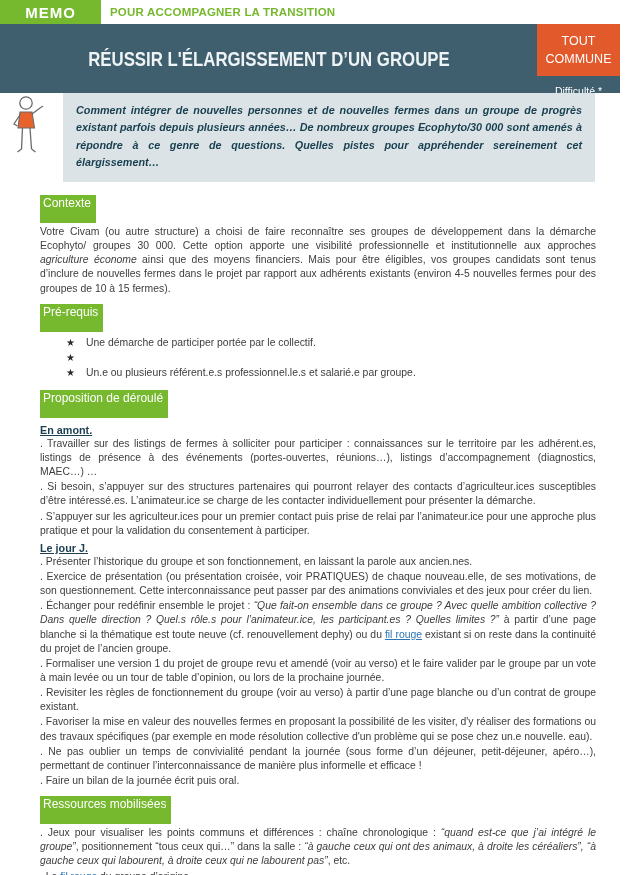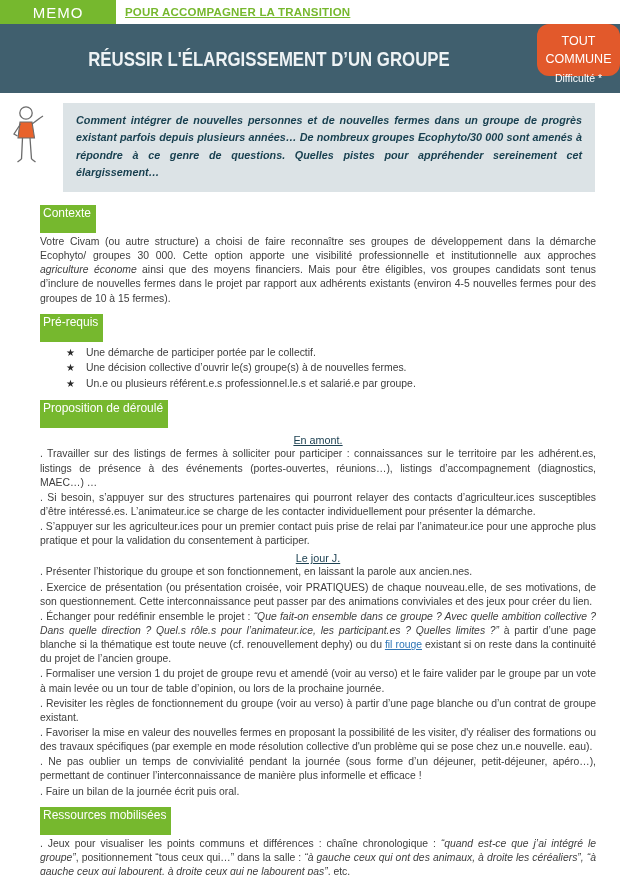--- a/index.html
+++ b/index.html
@@ -1,50 +1,50 @@
 <!DOCTYPE html>
 <html><head>
 <meta charset="utf-8">
 <style>
   html,body{margin:0;padding:0;background:#fff;}
   .page{width:633px;height:875px;position:relative;overflow:hidden;background:#fff;
         font-family:"Liberation Sans",sans-serif;}
   
   .topbar{display:flex;height:24px;}
-  .memo-box{width:116px;background:var(--green);color:#fff;font-weight:normal;font-size:15px;
+  .memo-box{width:101px;background:var(--green);color:#fff;font-weight:bold;font-size:15px;
             letter-spacing:1px;display:flex;align-items:center;justify-content:center;}
   .tagline{color:var(--green);font-weight:bold;font-size:11.5px;display:flex;align-items:center;
-           padding-left:9px;letter-spacing:.2px;text-decoration:underline;}
+           padding-left:9px;letter-spacing:.2px;}
   
   .banner{height:69px;background:var(--teal);margin-right:13px;position:relative;}
   .banner-title-wrap{position:absolute;left:0;top:0;bottom:0;right:83px;display:flex;
                      align-items:center;justify-content:center;}
   .banner-title{margin:0;color:#eef3f5;font-weight:bold;font-size:21px;white-space:nowrap;
                 transform:scaleX(.8);letter-spacing:0;}
   .badge{position:absolute;right:0;top:0;width:83px;height:52px;background:var(--orange);
          color:#fff;display:flex;flex-direction:column;align-items:center;justify-content:center;
-         font-size:12.5px;line-height:1.45;border-radius:12px;}
-  .difficulty{position:absolute;right:0;top:48px;width:83px;text-align:center;color:#fff;
+         font-size:12.5px;line-height:1.45;}
+  .difficulty{position:absolute;right:0;top:61px;width:83px;text-align:center;color:#fff;
               font-size:10.5px;}
   
-  .intro-row{position:relative;margin-top:10px;border-radius:27px;}
+  .intro-row{position:relative;border-radius:27px;}
   .mascot{position:absolute;left:7px;top:2px;width:40px;height:62px;}
   .intro-box{margin:0 38px 0 63px;background:var(--introbg);color:var(--introtx);
              font-weight:bold;font-style:italic;font-size:10.8px;line-height:1.62;
              text-align:justify;padding:9px 13px 10px 13px;}
   
   .content{margin:4px 37px 0 40px;}
   .sec-title{display:inline-block;background:var(--green);color:#fff;font-size:12px;
              padding:1px 5px 12px 3px;margin:7px 0 2px 0;line-height:1.25;}
   .sec-title:first-child{margin-top:9px;}
   .para{margin:0 0 1px 0;font-size:10.4px;line-height:1.36;color:var(--body);text-align:justify;}
   .it{font-style:italic;}
   .link{color:var(--link);text-decoration:underline;cursor:pointer;}
-  .subhead{color:var(--navy);font-weight:normal;text-decoration:underline;font-size:10.8px;
-           margin:4px 0 1px 0;text-align:center;}
+  .subhead{color:var(--navy);font-weight:bold;text-decoration:underline;font-size:10.8px;
+           margin:4px 0 1px 0;}
   .bullets{margin:1px 0 2px 0;}
   .bullet-row{display:flex;gap:11px;padding-left:26px;font-size:10.4px;line-height:1.5;
               color:var(--body);}
   .star{font-size:10px;color:#2b2b2b;flex:0 0 auto;}
 </style>
 </head>
 <body>
 
 <div class="page" style="--green: #76b82e; --teal: #405f6e; --orange: #e2592b; --link: #2e75b6; --body: #3d3d3d; --navy: #1d4152; --introbg: #dce3e6; --introtx: #173f4f;">
 
@@ -79,21 +79,20 @@
     <div class="intro-box">Comment intégrer de nouvelles personnes et de nouvelles fermes dans un groupe de progrès existant parfois depuis plusieurs années… De nombreux groupes Ecophyto/30 000 sont amenés à répondre à ce genre de questions. Quelles pistes pour appréhender sereinement cet élargissement…</div>
   </div>
 
   <main class="content"><div class="sec-title">Contexte</div><br><p class="para"><span>Votre Civam (ou autre structure) a choisi de faire reconnaître ses groupes de développement dans la démarche Ecophyto/ groupes 30 000. Cette option apporte une visibilité professionnelle et institutionnelle aux approches </span><span class="it">agriculture économe</span><span> ainsi que des moyens financiers. Mais pour être éligibles, vos groupes candidats sont tenus d’inclure de nouvelles fermes dans le projet par rapport aux adhérents existants (environ 4-5 nouvelles fermes pour des groupes de 10 à 15 fermes).</span></p><div class="sec-title">Pré-requis</div><br><div class="bullets">
         <div class="bullet-row">
           <span class="star">★</span>
           <span class="bullet-text">Une démarche de participer portée par le collectif.</span>
         </div>
         <div class="bullet-row">
           <span class="star">★</span>
-          <span class="bullet-text">Une décision collective d’ouvrir le(s) groupe(s) à de nouvelles fermes.</span>
         </div>
         <div class="bullet-row">
           <span class="star">★</span>
           <span class="bullet-text">Un.e ou plusieurs référent.e.s professionnel.le.s et salarié.e par groupe.</span>
         </div>
       </div><div class="sec-title">Proposition de déroulé</div><br><div class="subhead">En amont.</div><p class="para"><span>. Travailler sur des listings de fermes à solliciter pour participer : connaissances sur le territoire par les adhérent.es, listings de présence à des événements (portes-ouvertes, réunions…), listings d’accompagnement (diagnostics, MAEC…) …</span></p><p class="para"><span>. Si besoin, s’appuyer sur des structures partenaires qui pourront relayer des contacts d’agriculteur.ices susceptibles d’être intéressé.es. L’animateur.ice se charge de les contacter individuellement pour présenter la démarche.</span></p><p class="para"><span>. S’appuyer sur les agriculteur.ices pour un premier contact puis prise de relai par l’animateur.ice pour une approche plus pratique et pour la validation du consentement à participer.</span></p><div class="subhead">Le jour J.</div><p class="para"><span>. Présenter l’historique du groupe et son fonctionnement, en laissant la parole aux ancien.nes.</span></p><p class="para"><span>. Exercice de présentation (ou présentation croisée, voir PRATIQUES) de chaque nouveau.elle, de ses motivations, de son questionnement.  Cette interconnaissance peut passer par des animations conviviales et des jeux pour créer du lien.</span></p><p class="para"><span>. Échanger pour redéfinir ensemble le projet : </span><span class="it">“Que fait-on ensemble dans ce groupe  ? Avec quelle ambition collective ? Dans quelle direction ? Quel.s rôle.s pour l’animateur.ice, les participant.es ? Quelles limites ?”</span><span> à partir d’une page blanche  si la thématique est toute neuve (cf. renouvellement dephy) ou du </span><a class="link" href="#">fil rouge</a><span> existant si on reste dans la continuité du projet de l’ancien groupe.</span></p><p class="para"><span>. Formaliser une version 1 du  projet de groupe revu et amendé (voir au verso) et le faire valider par le groupe par un vote à main levée ou un tour de table d’opinion, ou lors de la prochaine journée.</span></p><p class="para"><span>. Revisiter les règles de fonctionnement  du groupe (voir au verso) à partir d’une page blanche ou d’un contrat de groupe existant.</span></p><p class="para"><span>. Favoriser la mise en valeur des nouvelles fermes en proposant la possibilité de les visiter, d'y réaliser des formations ou des travaux spécifiques (par exemple en mode résolution collective d'un problème qui se pose chez un.e nouvelle. eau).</span></p><p class="para"><span>. Ne pas oublier un temps de convivialité pendant la journée (sous forme d’un déjeuner, petit-déjeuner, apéro…), permettant de continuer l’interconnaissance de manière plus informelle et efficace !</span></p><p class="para"><span>. Faire un bilan de la journée écrit puis oral.</span></p><div class="sec-title">Ressources mobilisées</div><br><p class="para"><span>. Jeux pour visualiser les points communs et différences : chaîne chronologique :  </span><span class="it">“quand est-ce que j’ai intégré le groupe”</span><span>, positionnement “tous ceux qui…” dans la salle : </span><span class="it">“à gauche ceux qui ont des animaux, à droite les céréaliers”, “à gauche ceux qui labourent, à droite ceux qui ne labourent pas”</span><span>, etc.</span></p><p class="para"><span>. Le </span><a class="link" href="#">fil rouge</a><span> du groupe d’origine.</span></p><p class="para"><span>. Les mémos </span><a class="link" href="#">DÉFINIR UNE PROBLÉMATIQUE COMMUNE ET UN PLAN D’ACTIONS EN GROUPE</a><span> et  </span><a class="link" href="#">ANIMER UN BILAN A CHAUD</a><span>.</span></p><br></main>
 
 </div>
 
 </body></html>

